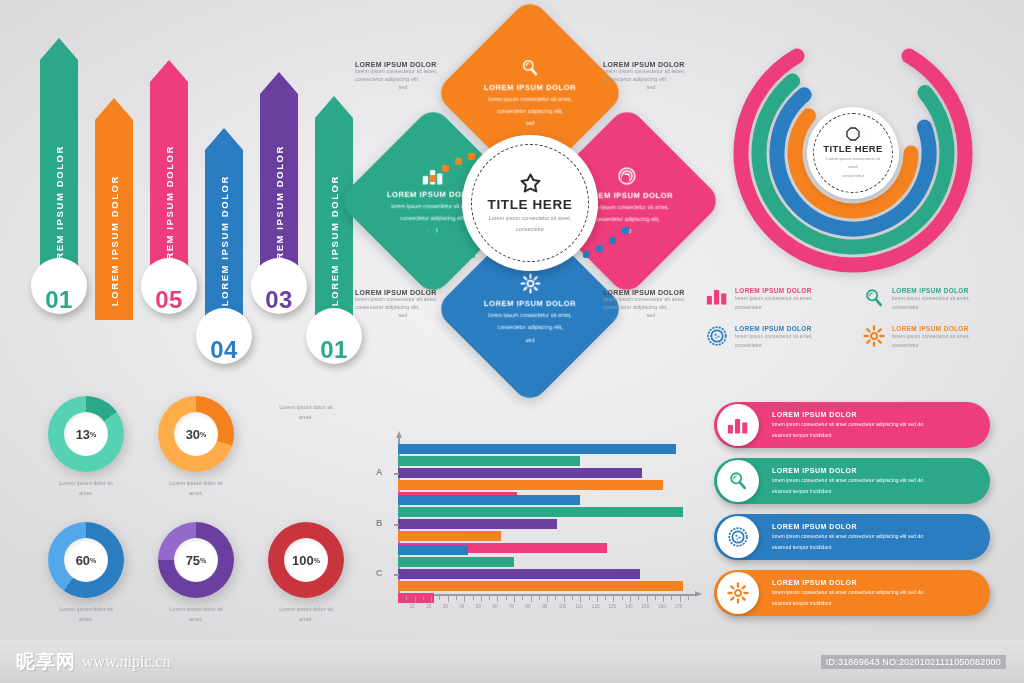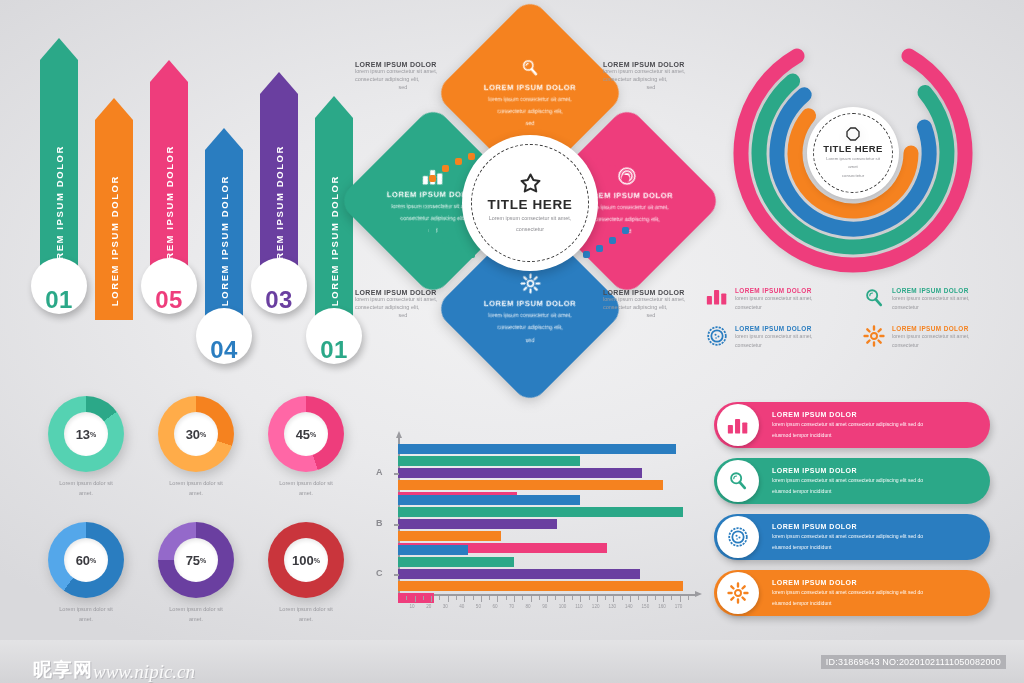--- a/index.html
+++ b/index.html
@@ -140,28 +140,28 @@
   #barchart .glabel {
     position: absolute; left: 4px; font-size: 9px; color: #8b8b90; font-weight: bold;
   }
   #barchart .tick { position: absolute; width: 1px; background: #a2a2a7; }
   #barchart .tlabel { position: absolute; font-size: 4.6px; color: #9a9a9f; }
 
   
   #wm {
     position: absolute; left: 0; bottom: 0; width: 1024px; height: 43px;
     background: linear-gradient(180deg,#e3e3e5 0%,#d3d3d6 100%);
-    display: flex; align-items: flex-end; padding-left: 17px;
+    display: flex; align-items: center;
   }
   #wm .wm-logo {
     margin-left: 16px; font-size: 19px; font-weight: bold; color: #fff;
     letter-spacing: 1px; text-shadow: 1px 1px 0 #b9b9bd;
     font-family: "DejaVu Sans", sans-serif;
   }
-  #wm .wm-url { margin-left: 0; font-size: 19px; color: #fafafa; font-style: italic;
+  #wm .wm-url { margin-left: 6px; font-size: 16px; color: #fafafa; 
                 text-shadow: 1px 1px 0 #b9b9bd; font-family: "Liberation Serif", serif; }
   #wm .wm-id {
     position: absolute; right: 18px; top: 50%; transform: translateY(-50%);
     background: #b2b2b6; color: #fff; font-size: 9px; padding: 2px 5px; letter-spacing: .2px;
   }
 </style>
 </head>
 <body>
 
 <div id="stage">
@@ -484,26 +484,20 @@
            <span>30</span>
             <sup>%</sup>
          </div>
        </div>
        <div class="dlbl">
          <div>Lorem ipsum dolor sit</div>
          <div>amet.</div>
        </div>
       </div>
       <div class="donut-cell">
-        <div class="donut" style="background: conic-gradient(#EE3D7C 0deg 162deg, rgb(255,103,166) 162deg 360deg);">
-         <div class="hole">
-           <span>45</span>
-            <sup>%</sup>
-         </div>
-       </div>
        <div class="dlbl">
          <div>Lorem ipsum dolor sit</div>
          <div>amet.</div>
        </div>
       </div>
       <div class="donut-cell">
         <div class="donut" style="background: conic-gradient(#2A7DC0 0deg 216deg, rgb(84,167,234) 216deg 360deg);">
          <div class="hole">
            <span>60</span>
             <sup>%</sup>

